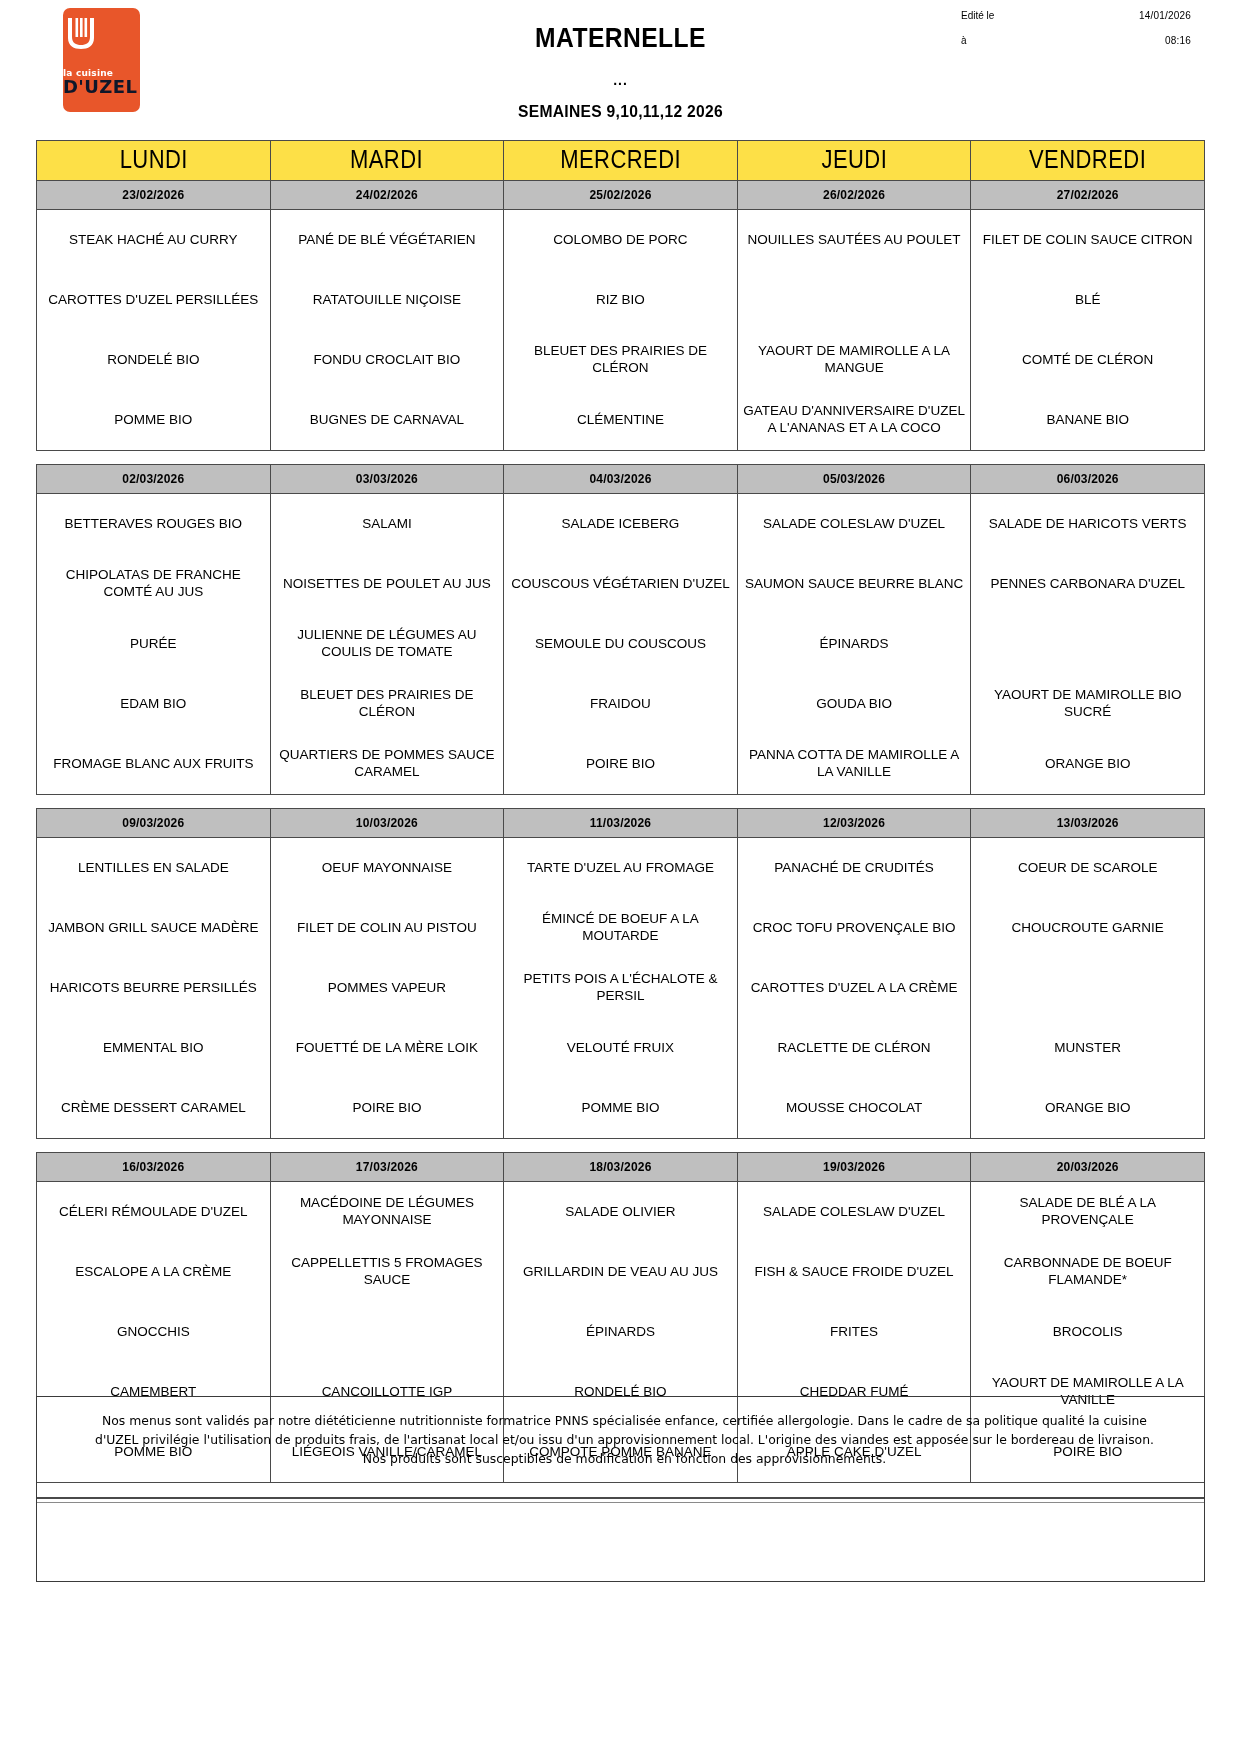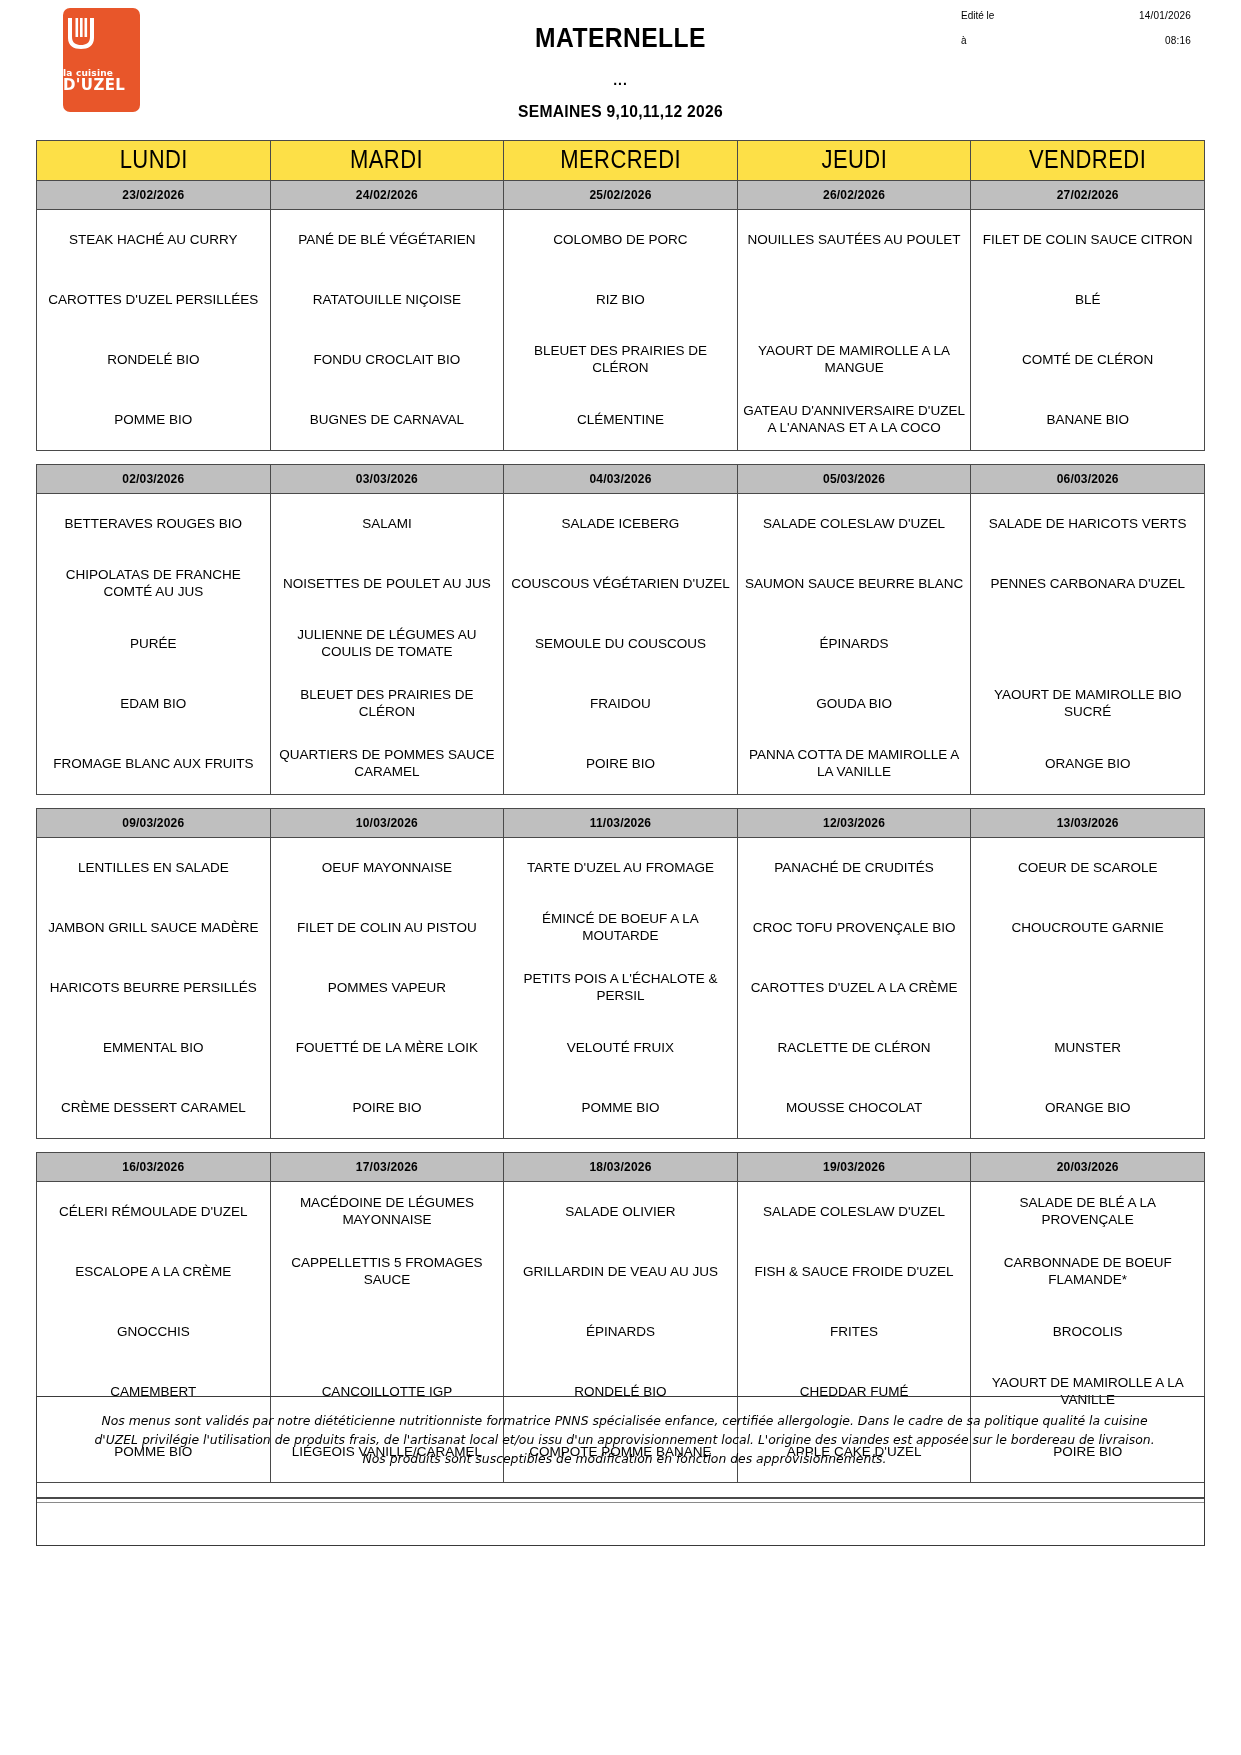--- a/index.html
+++ b/index.html
@@ -50,22 +50,22 @@
   }
   .logo-caption-1 {
     color: #ffffff;
     font-size: 9px;
     font-weight: bold;
     letter-spacing: .2px;
     margin-top: 4px;
     font-family: "DejaVu Sans", sans-serif;
   }
   .logo-caption-2 {
-    color: #ffffff;
-    font-size: 15px;
+    color: #0f172a;
+    font-size: 18px;
     font-weight: bold;
     letter-spacing: .4px;
     line-height: 1;
     font-family: "DejaVu Sans", sans-serif;
   }
 
   .title-block {
     position: absolute;
     left: 0;
     right: 0;
@@ -172,25 +172,24 @@
     border-bottom: 1px solid #8a8a8a;
     height: 3px;
   }
 
   
   .footer-box {
     position: absolute;
     left: 36px;
     right: 36px;
     top: 1396px;
-    height: 150px;
+    height: 186px;
     border: 1px solid #3a3a3a;
     box-sizing: border-box;
     padding: 14px 12px 0 20px;
-    font-style: italic;
   }
   .footer-text {
     text-align: center;
     font-size: 12.4px;
     line-height: 1.55;
     font-family: "DejaVu Sans", sans-serif;
   }
 </style>
 </head>
 <body>

